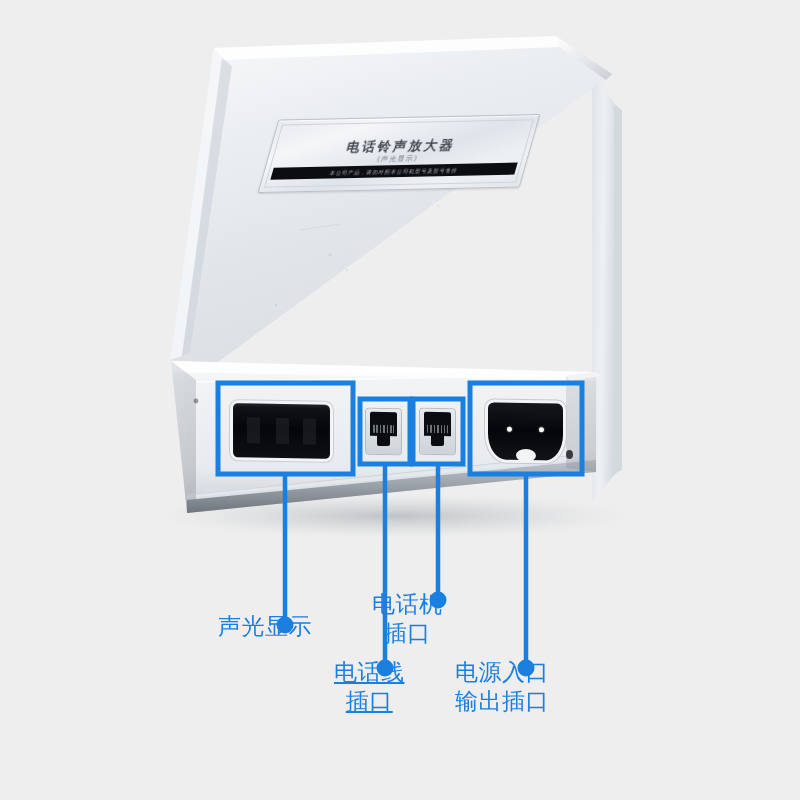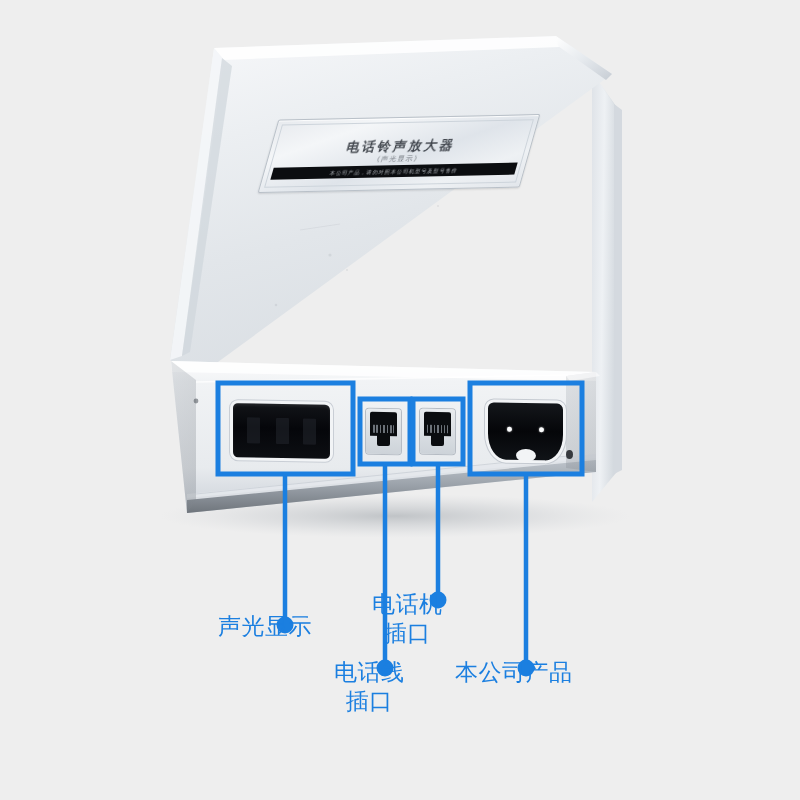--- a/index.html
+++ b/index.html
@@ -144,21 +144,21 @@
     position:absolute;
     color:#1B7FE0;
     text-align:center;
     font-family:"DejaVu Sans","Liberation Sans",sans-serif;
     font-size:23px;
     line-height:1.28;
     white-space:nowrap;
     letter-spacing:.5px;
   }
   #lbl-output{ left:218px; top:612px; }
-  #lbl-tel-line{ left:334px; top:658px; }
+  #lbl-tel-line{ left:334px; top:658px;text-decoration:underline; }
   #lbl-tel-set { left:372px; top:590px; }
   #lbl-power   { left:455px; top:658px; }
 </style>
 </head>
 <body>
 
 <div id="stage">
 
   <div id="photo">
 
@@ -329,16 +329,17 @@
     <div>电话线</div>
     <div>插口</div>
   </div>
 
   <div class="callout-label" id="lbl-tel-set">
     <div>电话机</div>
     <div>插口</div>
   </div>
 
   <div class="callout-label" id="lbl-power">
-    <div>本公司产品</div>
+    <div>电源入口</div>
+    <div>输出插口</div>
   </div>
 
 </div>
 
 </body></html>

